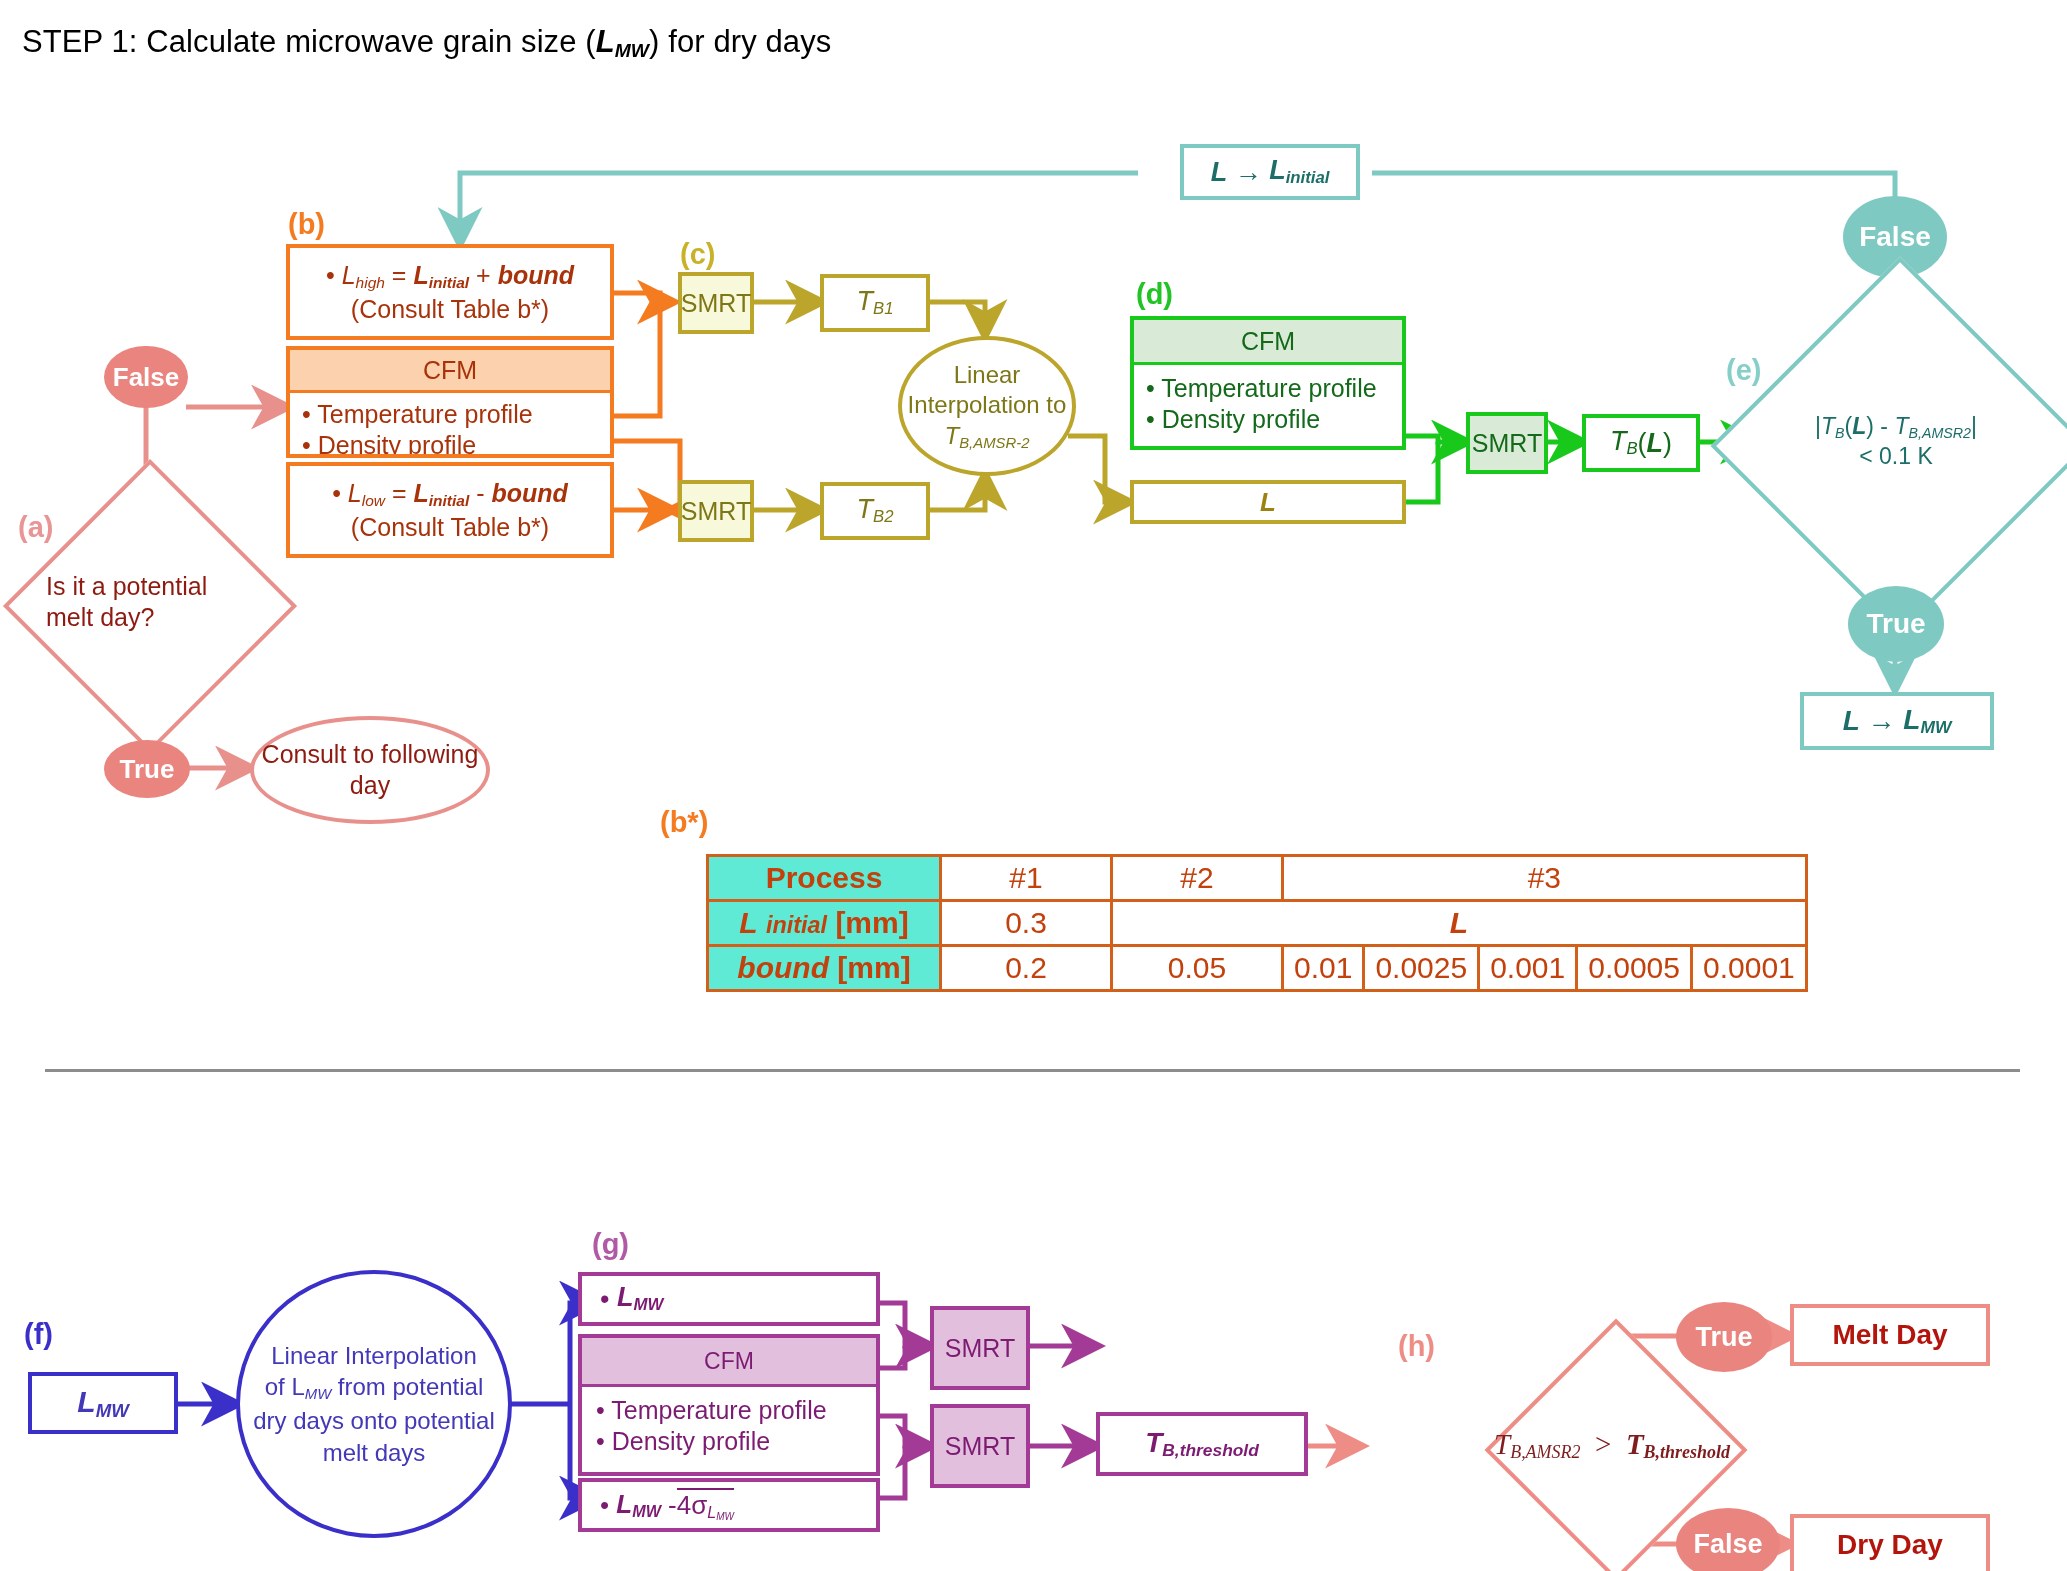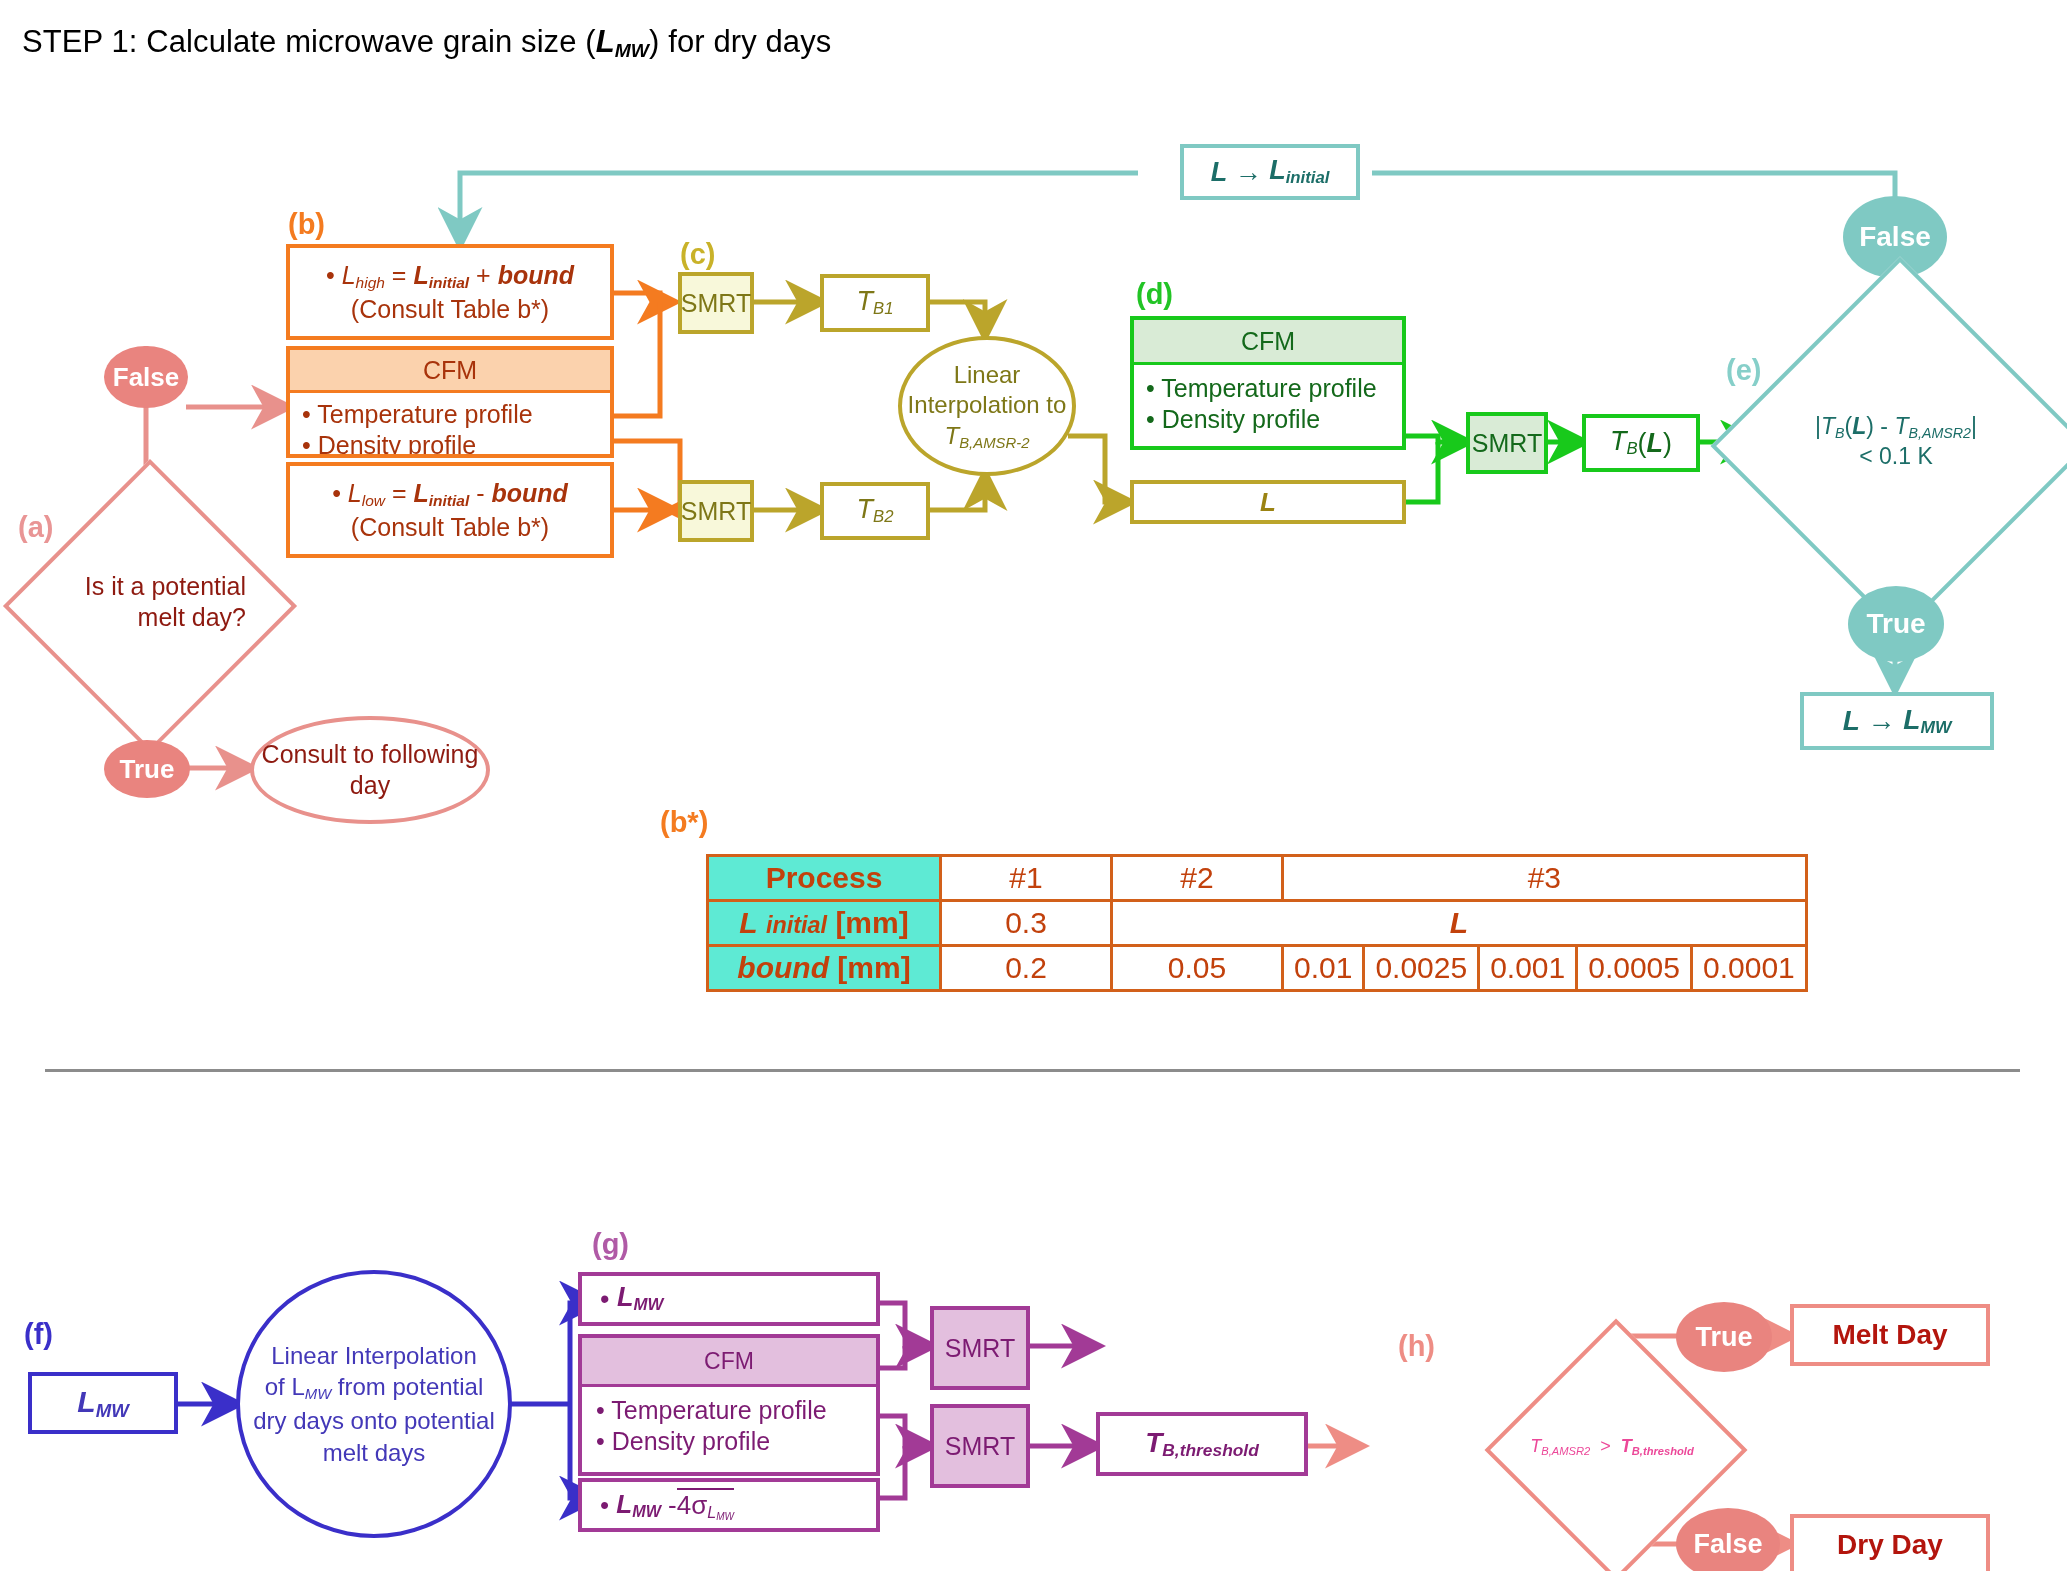--- a/index.html
+++ b/index.html
@@ -67,21 +67,21 @@
   .pu-b{border-color:#A23A96;}
   .pu-t{color:#7C1B72;}
   .pu-fill{background:#E3BFDE;}
 
   
   .diamond{position:absolute;}
   .diamond .dshape{position:absolute;left:0;top:0;width:100%;height:100%;
                    border-width:4px;border-style:solid;background:#fff;
                    transform:rotate(45deg);}
   .diamond .dlabel{position:absolute;left:0;top:0;width:100%;height:100%;
-                   display:flex;align-items:center;justify-content:center;text-align:right;}
+                   display:flex;align-items:center;justify-content:center;text-align:left;}
 
   
   table.btab{border-collapse:collapse;position:absolute;background:#fff;}
   table.btab td{border:3px solid #D2601A;color:#C2410C;font-size:30px;
                 text-align:center;padding:4px 10px;white-space:nowrap;}
   table.btab td.hdr{background:#5eead4;font-weight:bold;color:#C2410C;}
   table.btab td.bold{font-weight:bold;}
 
   
   .it{font-style:italic;}
@@ -402,21 +402,21 @@
   <div class="abs node rect pu-b pu-fill pu-t ctr" style="left:930px;top:1388px;width:100px;height:84px;font-size:25px;">SMRT</div>
 
   <div class="abs node rect pu-b pu-t ctr" style="left:1096px;top:1396px;width:212px;height:64px;font-size:28px;">
     <span class="bi">T<sub>B,threshold</sub></span>
   </div>
 
   <div class="abs tag salmon" style="left:1398px;top:1314px;">(h)</div>
 
   <div class="diamond" style="left:1523px;top:1341px;width:178px;height:178px;">
     <div class="dshape" style="border-color:#EE8D85;"></div>
-    <div class="dlabel" style="color:#ec4899;font-size:18px;white-space:nowrap;overflow:visible;">
+    <div class="dlabel" style="color:#7f1d1d;font-size:29px;white-space:nowrap;overflow:visible;font-family:Liberation Serif, serif;">
       <span>
         <span class="it">T<sub>B,AMSR2</sub></span>
         <span>&nbsp;&gt;&nbsp;</span>
         <span class="bi">T<sub>B,threshold</sub></span>
       </span>
     </div>
   </div>
 
   <div class="abs ctr ellipse pink-fill" style="left:1676px;top:1286px;width:96px;height:70px;
        font-size:27px;font-weight:bold;">True</div>

